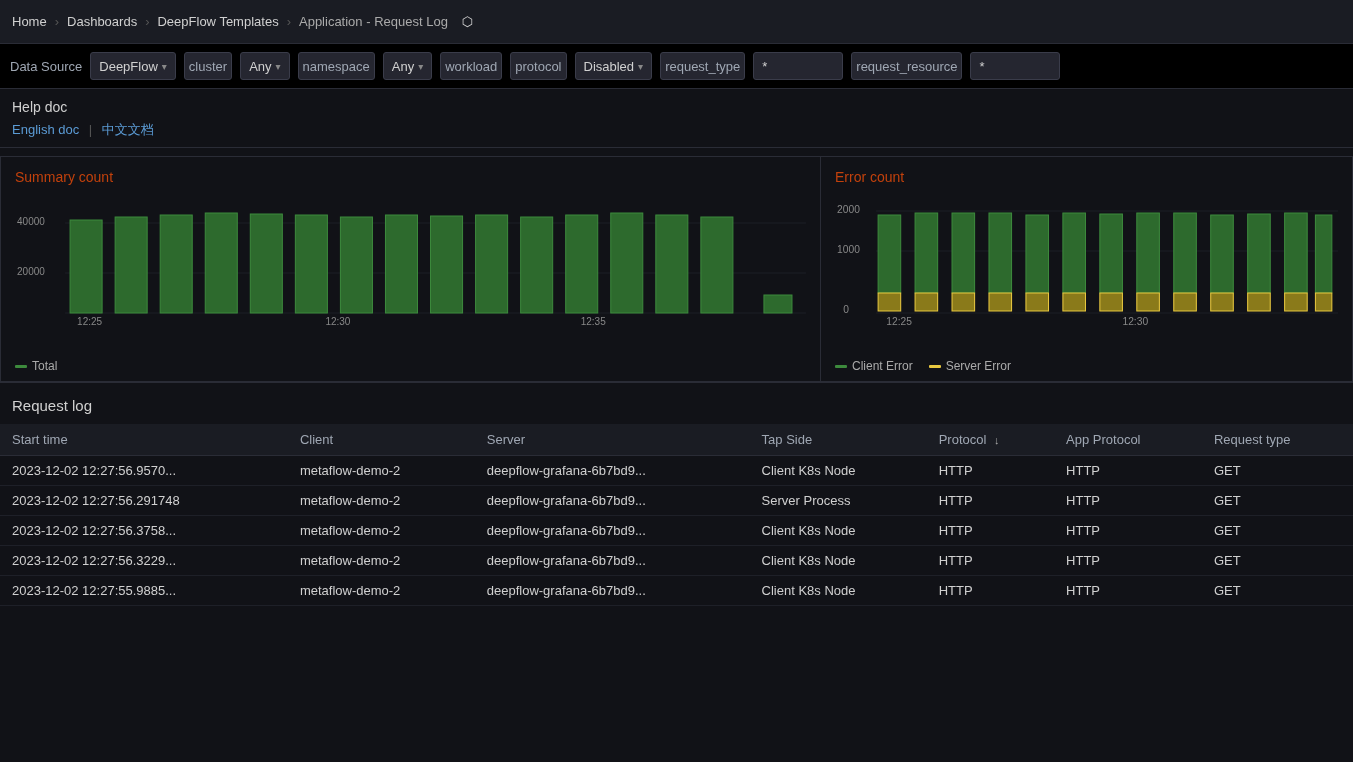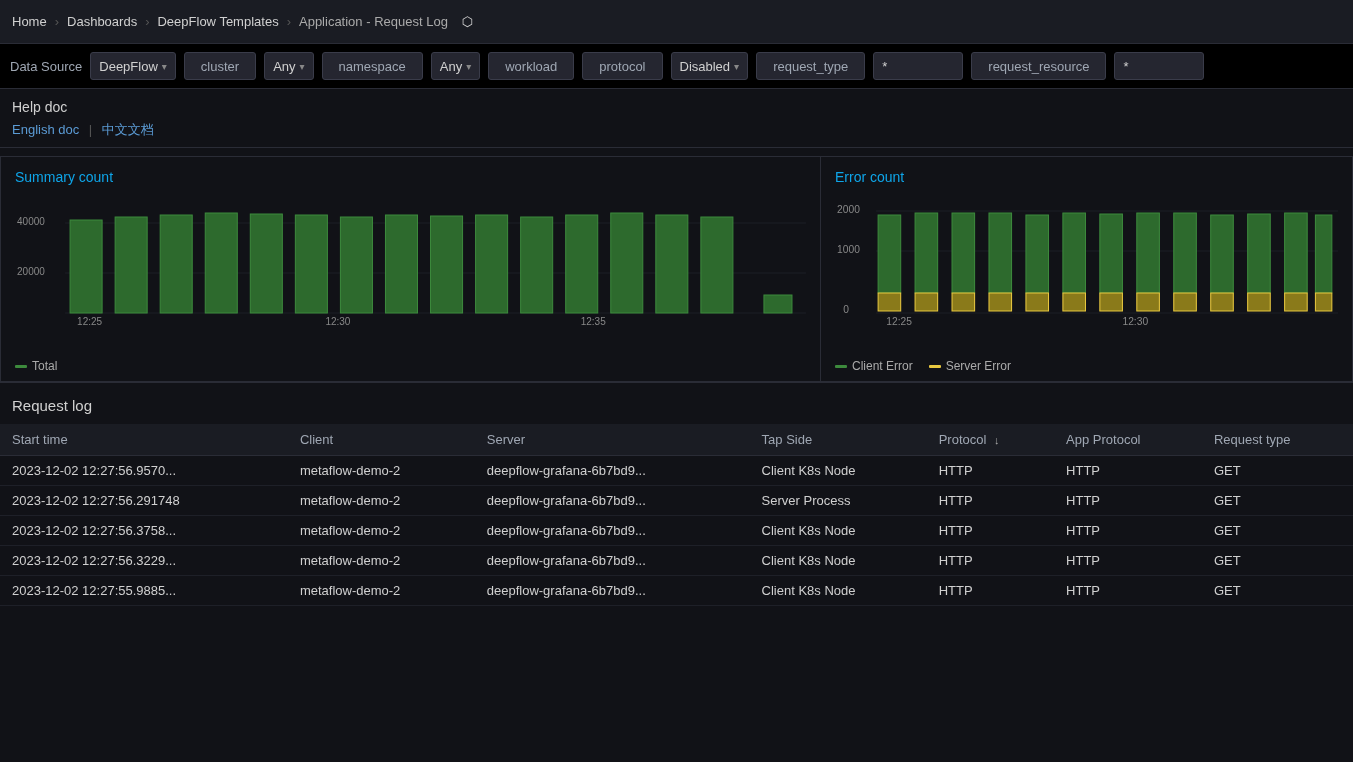--- a/index.html
+++ b/index.html
@@ -63,21 +63,21 @@
       gap: 4px;
       cursor: pointer;
       height: 28px;
     }
     .filter-dropdown .chevron { color: #888; font-size: 10px; }
     .filter-tag {
       background: #252630;
       border: 1px solid #3a3c4a;
       border-radius: 3px;
       color: #9fa7b3;
-      padding: 3px 16px;
+      padding: 3px 4px;
       font-size: 13px;
       height: 28px;
       display: flex;
       align-items: center;
     }
     .filter-input {
       background: #252630;
       border: 1px solid #3a3c4a;
       border-radius: 3px;
       color: #d0d0d0;
@@ -122,21 +122,21 @@
     .chart-panel:first-child {
       flex: 0 0 820px;
       border-right: none;
     }
     .chart-panel:last-child {
       flex: 1;
     }
 
     .chart-title {
       font-size: 14px;
-      color: #0ea5e9;
+      color: #c2410c;
       margin-bottom: 10px;
     }
 
     .chart-area {
       position: relative;
       height: 160px;
     }
 
     
     svg.chart-svg {

